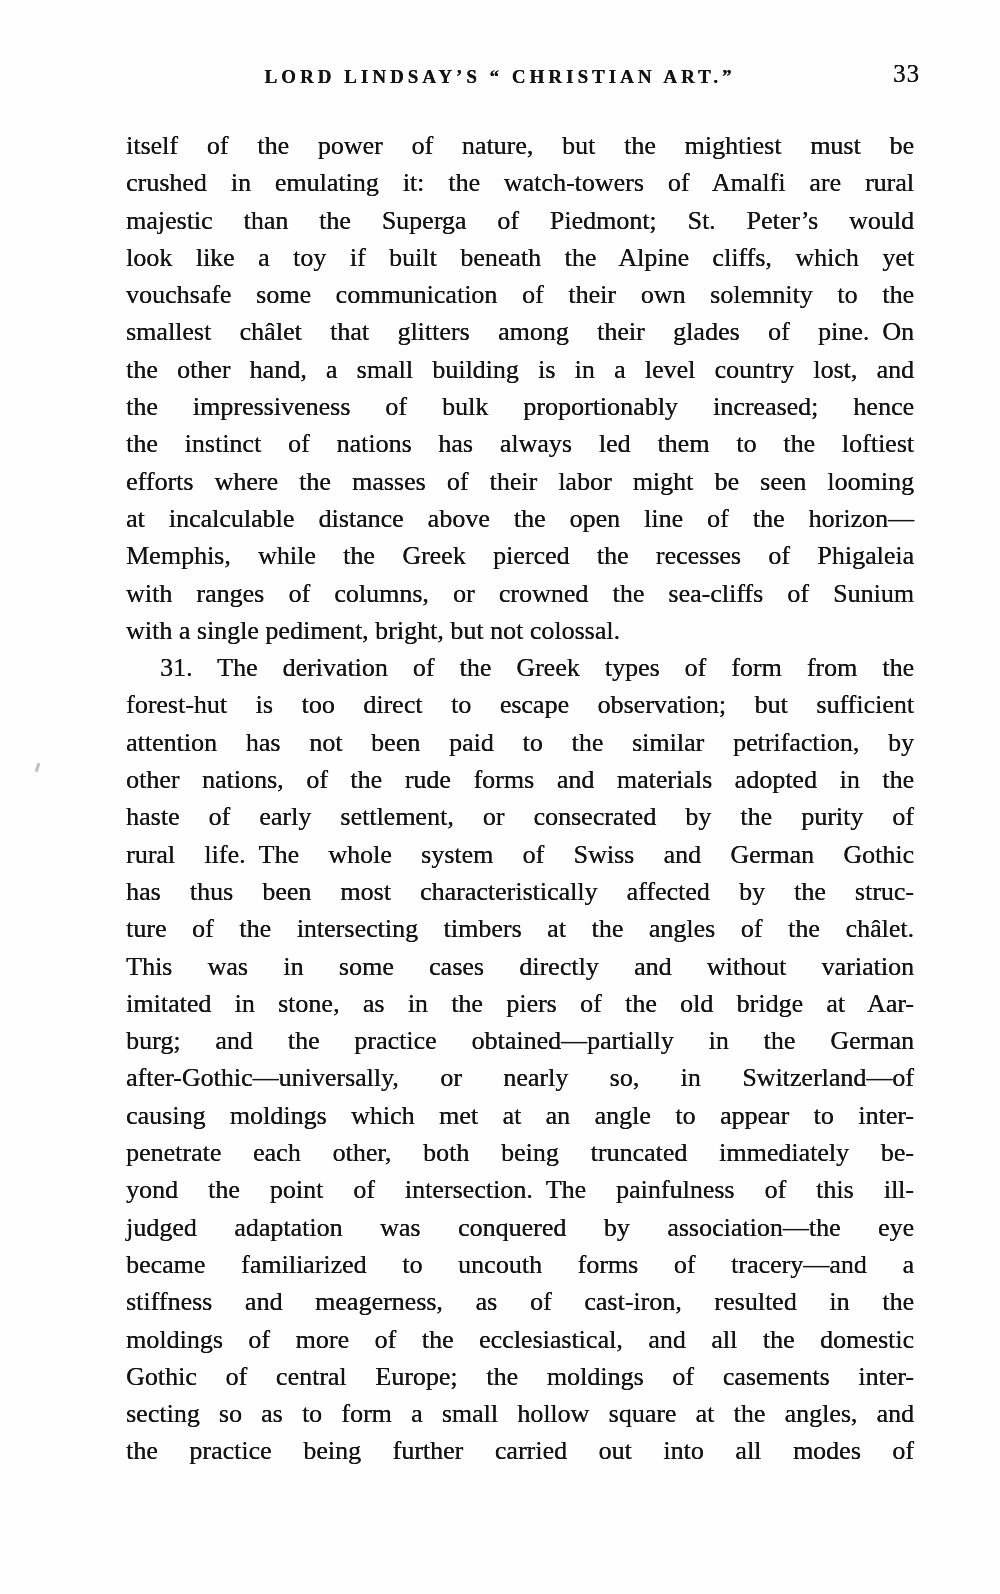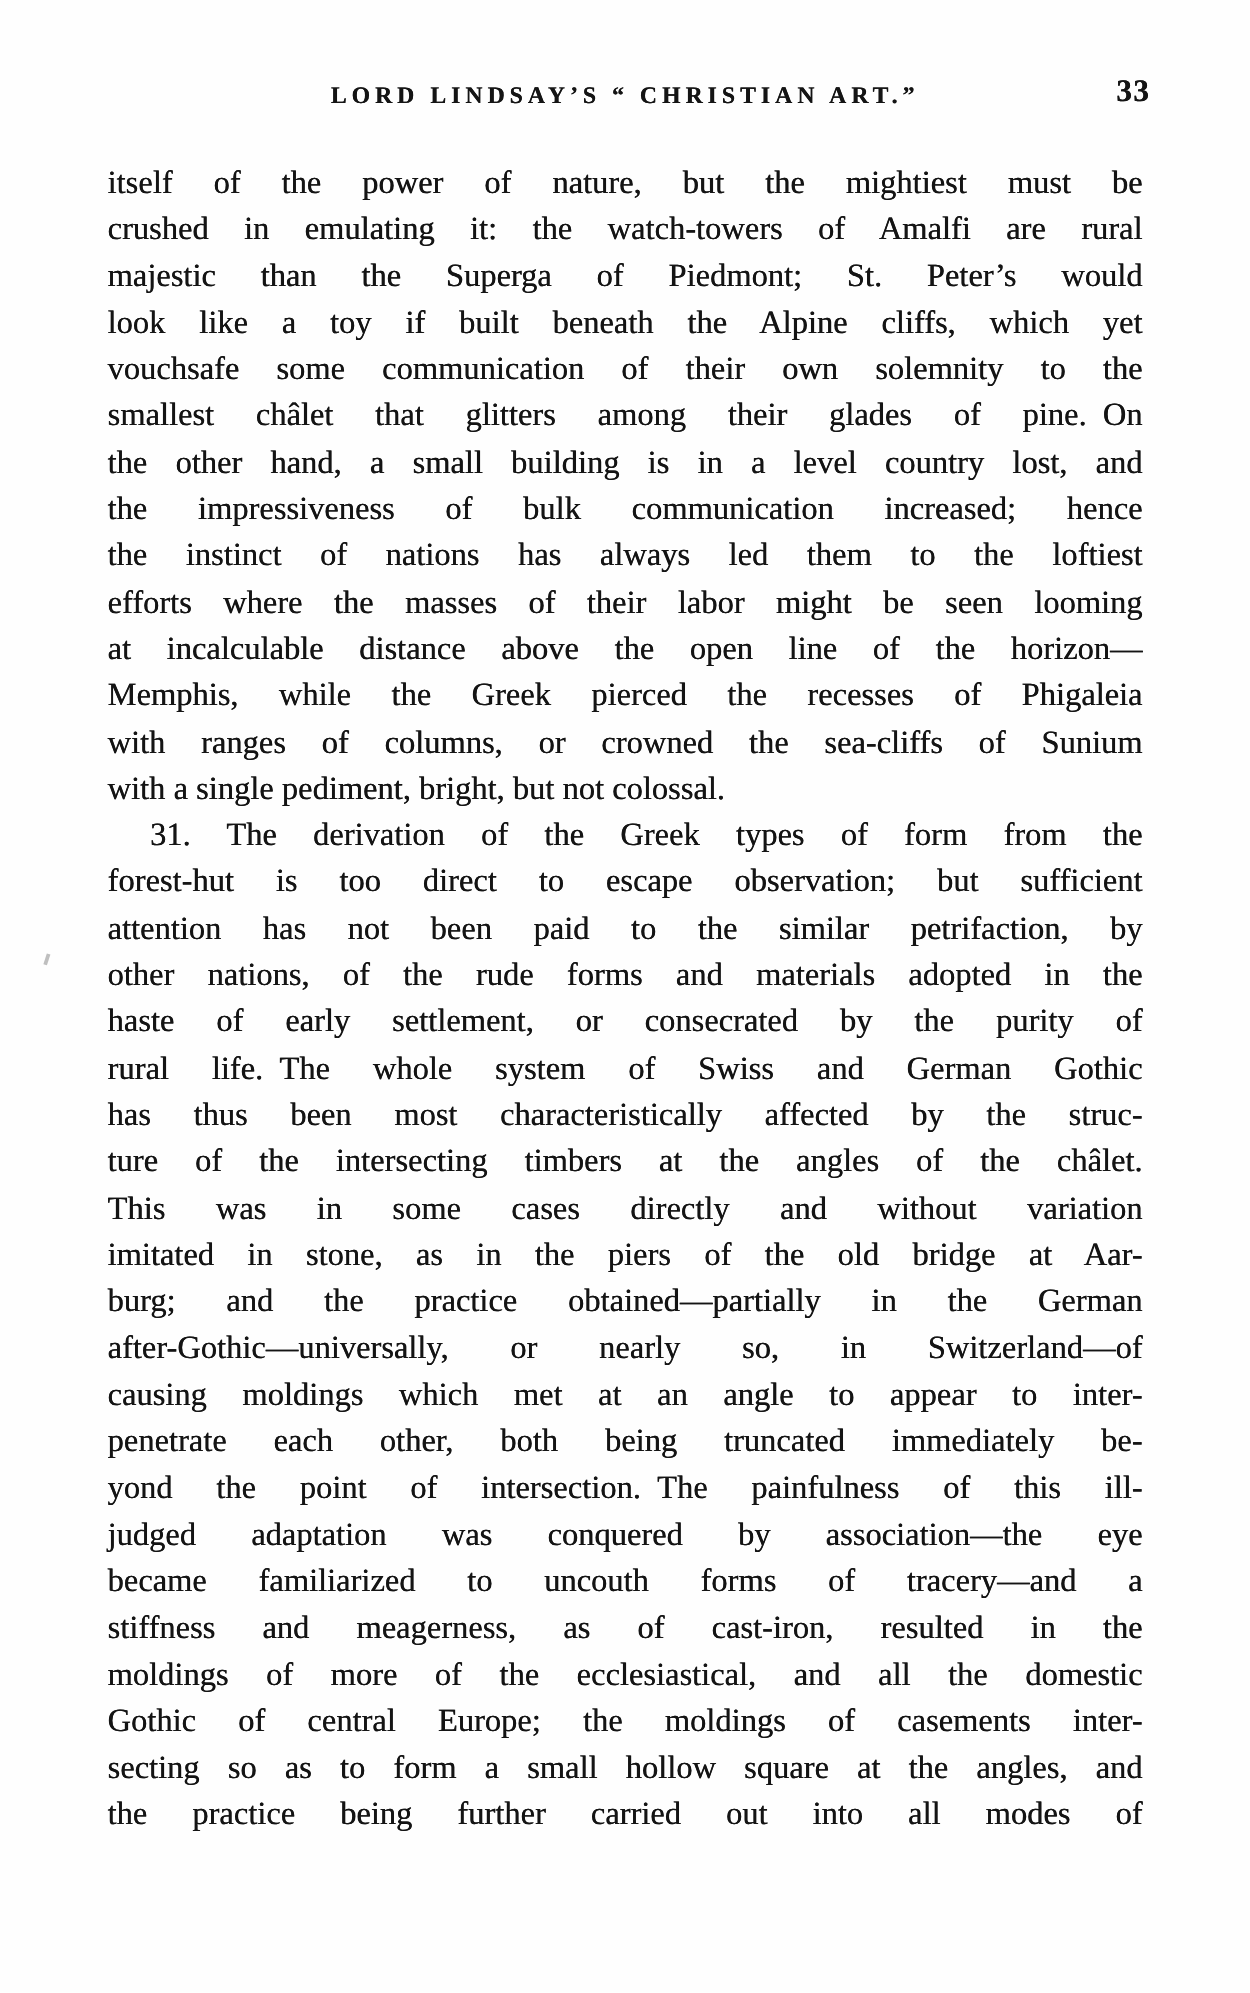--- a/index.html
+++ b/index.html
@@ -22,38 +22,39 @@
     font-weight: 700;
     letter-spacing: 4px;
     white-space: nowrap;
     text-shadow: 0.2px 0 0 currentColor;
   }
   .page-number {
     position: absolute;
     top: 60px;
     right: 80px;
     font-size: 25px;
-    font-weight: 700;
+    font-weight: 400;
     letter-spacing: 1px;
     text-shadow: 0.2px 0 0 currentColor;
   }
   .body-text {
     position: absolute;
     top: 127px;
     left: 86px;
     width: 828px;
     font-size: 26px;
     line-height: 37.3px;
     text-shadow: 0.25px 0 0 currentColor;
   }
   .line {
     text-align: justify;
     text-align-last: justify;
     white-space: nowrap;
     overflow: visible;
+    margin-left: 40px;
   }
   .line.no-just { text-align-last: left; }
   .line.indent { text-indent: 34px; }
   .scan-artifact {
     position: absolute;
     left: 36px;
     top: 763px;
     width: 3px;
     height: 9px;
     background: #8a8a8a;
@@ -69,21 +70,21 @@
   <div class="page-number">33</div>
   <div class="scan-artifact"></div>
   <div class="body-text">
       <div class="line">itself of the power of nature, but the mightiest must be</div>
       <div class="line">crushed in emulating it: the watch-towers of Amalfi are rural</div>
       <div class="line">majestic than the Superga of Piedmont; St. Peter’s would</div>
       <div class="line">look like a toy if built beneath the Alpine cliffs, which yet</div>
       <div class="line">vouchsafe some communication of their own solemnity to the</div>
       <div class="line">smallest châlet that glitters among their glades of pine. On</div>
       <div class="line">the other hand, a small building is in a level country lost, and</div>
-      <div class="line">the impressiveness of bulk communication increased; hence</div>
+      <div class="line">the impressiveness of bulk proportionably increased; hence</div>
       <div class="line">the instinct of nations has always led them to the loftiest</div>
       <div class="line">efforts where the masses of their labor might be seen looming</div>
       <div class="line">at incalculable distance above the open line of the horizon—</div>
       <div class="line">Memphis, while the Greek pierced the recesses of Phigaleia</div>
       <div class="line">with ranges of columns, or crowned the sea-cliffs of Sunium</div>
       <div class="line no-just">with a single pediment, bright, but not colossal.</div>
       <div class="line indent">31. The derivation of the Greek types of form from the</div>
       <div class="line">forest-hut is too direct to escape observation; but sufficient</div>
       <div class="line">attention has not been paid to the similar petrifaction, by</div>
       <div class="line">other nations, of the rude forms and materials adopted in the</div>

